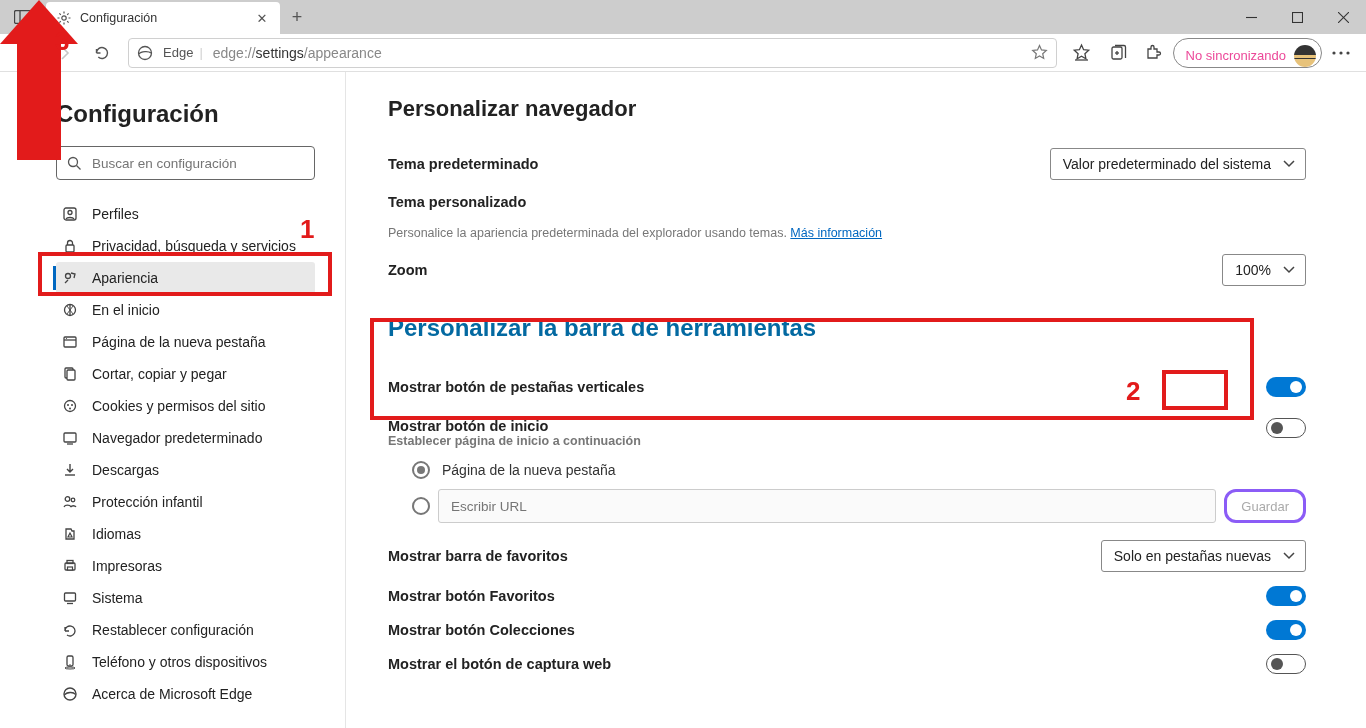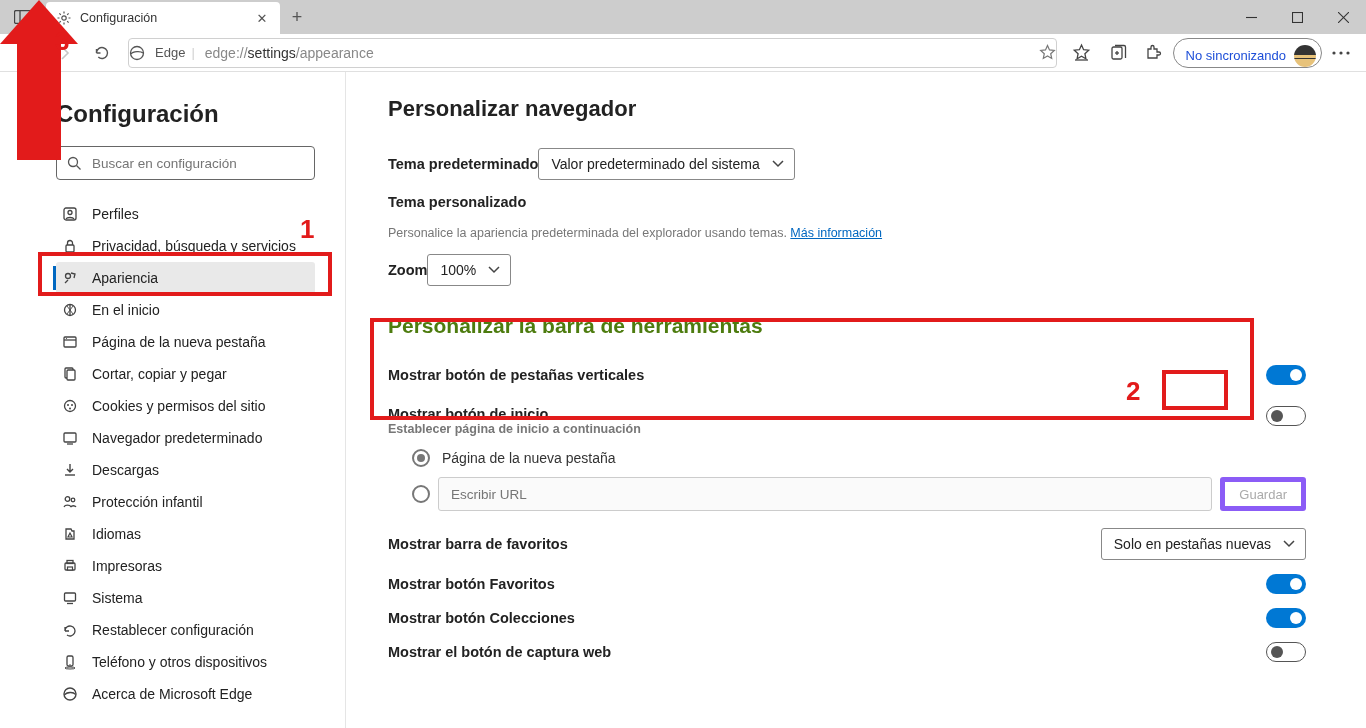--- a/index.html
+++ b/index.html
@@ -15,70 +15,70 @@
 .tab-close { width:16px; height:16px; display:flex; align-items:center; justify-content:center; color:#555; font-size:13px; }
 .newtab { width:34px; display:flex; align-items:center; justify-content:center; color:#555; font-size:18px; }
 .win-controls { margin-left:auto; display:flex; }
 .win-btn { width:46px; display:flex; align-items:center; justify-content:center; }
 .win-btn svg { width:11px; height:11px; }
 
 
 .addrbar { height:38px; background:#fff; border-bottom:1px solid #e0e0e0; display:flex; align-items:center; padding:0 8px; gap:2px; }
 .nav-btn { width:36px; height:32px; display:flex; align-items:center; justify-content:center; color:#6b6b6b; border-radius:4px; }
 .nav-btn.disabled { color:#c6c6c6; }
-.omnibox { flex:1; height:30px; border:1px solid #d0d0d0; border-radius:4px; display:flex; align-items:center; padding:0 0; gap:10px; margin:0 6px; }
+.omnibox { flex:1; height:30px; border:1px solid #d0d0d0; border-radius:4px; display:flex; align-items:center; padding:0 8px; gap:10px; margin:0 6px; }
 .edge-lbl { font-size:13px; color:#555; display:flex; align-items:center; gap:6px; }
 .edge-lbl .sep { color:#d0d0d0; }
 .url { font-size:14px; color:#888; }
 .url .dark { color:#333; }
 .omni-right { margin-left:auto; display:flex; gap:8px; align-items:center; }
 .tool { width:34px; height:32px; display:flex; align-items:center; justify-content:center; border-radius:4px; }
-.sync-pill { height:30px; border:1px solid #888; border-radius:16px; display:flex; align-items:center; padding:6px 5px 0 12px; gap:8px; font-size:13px; color:#1d4ed8; }
+.sync-pill { height:30px; border:1px solid #888; border-radius:16px; display:flex; align-items:center; padding:6px 5px 0 12px; gap:8px; font-size:13px; color:#ec4899; }
 .avatar { width:22px; height:22px; border-radius:50%; background:linear-gradient(#333 0 45%, #e7c27a 45% 60%, #333 60% 65%, #e7c27a 65% 100%); }
 
 
 .content { display:flex; height:calc(728px - 34px - 38px); }
 .sidebar { width:346px; border-right:1px solid #e5e5e5; padding:28px 30px 0 56px; overflow:hidden; }
 .sb-title { font-size:24px; font-weight:600; color:#222; margin-bottom:18px; }
 .sb-search { display:flex; align-items:center; border:1px solid #666; border-radius:4px; height:34px; padding:0 10px; gap:10px; margin-bottom:18px; }
 .sb-search input { border:none; outline:none; font-size:13.5px; flex:1; background:transparent; }
 .sb-list { display:flex; flex-direction:column; gap:0; }
 .sb-item { display:flex; align-items:center; gap:14px; height:32px; padding-left:6px; font-size:14px; color:#222; border-radius:3px; position:relative; }
 .sb-item.active { background:#e9e9e9; }
 .sb-item.active::before { content:""; position:absolute; left:-3px; top:4px; bottom:4px; width:3px; background:#0067c0; }
 .sb-item .ico { width:16px; height:16px; flex:none; }
 .sb-item .lbl.ul { text-decoration:underline; }
 
 
 .main { flex:1; padding:24px 60px 0 42px; overflow:auto; }
 .h1 { font-size:22px; font-weight:600; color:#222; margin-bottom:26px; }
-.row { display:flex; align-items:center; justify-content:flex-start; margin-bottom:10px; }
+.row { display:flex; align-items:center; justify-content:space-between; margin-bottom:10px; }
 .row-label { font-size:14.5px; font-weight:600; color:#222; }
 .row-sub { font-size:12.5px; color:#777; margin-top:16px; margin-bottom:14px; }
 .row-sub a { color:#0067c0; text-decoration:underline; }
 .dropdown { height:32px; border:1px solid #888; border-radius:3px; padding:0 34px 0 12px; font-size:14px; color:#222; display:flex; align-items:center; position:relative; min-width:80px; }
 .dropdown .chev { position:absolute; right:10px; top:50%; transform:translateY(-50%); }
-.h2 { font-size:21px; font-weight:600; color:#4d7c0f; margin:14px 0 20px; }
+.h2 { font-size:24px; font-weight:600; color:#0369a1; margin:14px 0 28px; }
 
 .toggle { width:40px; height:20px; border-radius:10px; position:relative; }
 .toggle .knob { width:12px; height:12px; border-radius:50%; background:#fff; position:absolute; top:4px; }
 .toggle.on { background:#0078d4; }
 .toggle.on .knob { right:4px; }
 .toggle.off { background:#fff; border:1px solid #555; }
 .toggle.off .knob { background:#555; left:4px; top:3px; }
 
 .setting-row { display:flex; align-items:center; justify-content:space-between; padding:7px 0; }
 .setting-label { font-size:14.5px; font-weight:600; color:#222; }
 .setting-row .hint { font-size:12.5px; color:#777; font-weight:700; }
 .radio-row { display:flex; align-items:center; gap:12px; padding:6px 0 6px 24px; }
 .radio { width:18px; height:18px; border:2px solid #777; border-radius:50%; display:flex; align-items:center; justify-content:center; }
 .radio.sel::after { content:""; width:8px; height:8px; background:#777; border-radius:50%; }
 .url-input-row { display:flex; gap:8px; margin:4px 0 10px 24px; align-items:center; }
 .url-input { flex:1; height:34px; border:1px solid #ccc; border-radius:3px; padding:0 12px; font-size:13.5px; color:#888; background:#fafafa; }
-.save-btn { height:34px; border:5px solid #8b5cf6; border-radius:3px; padding:0 14px; font-size:13px; color:#aaa; background:#fff; }
+.save-btn { height:34px; border:3px solid #8b5cf6; border-radius:12px; padding:0 14px; font-size:13px; color:#aaa; background:#fff; }
 
 
 .anno-box { position:absolute; border:4px solid #e21b1b; pointer-events:none; }
 .anno-num { position:absolute; color:#e21b1b; font-weight:700; font-size:26px; pointer-events:none; }
 .anno-arrow { position:absolute; width:78px; height:160px; pointer-events:none; }
 .anno-arrow::before { content:""; position:absolute; top:34px; left:17px; width:44px; height:126px; background:#e21b1b; }
 .anno-arrow::after { content:""; position:absolute; top:0; left:0; border-left:39px solid transparent; border-right:39px solid transparent; border-bottom:44px solid #e21b1b; }
 
 svg { display:block; }
 </style>

